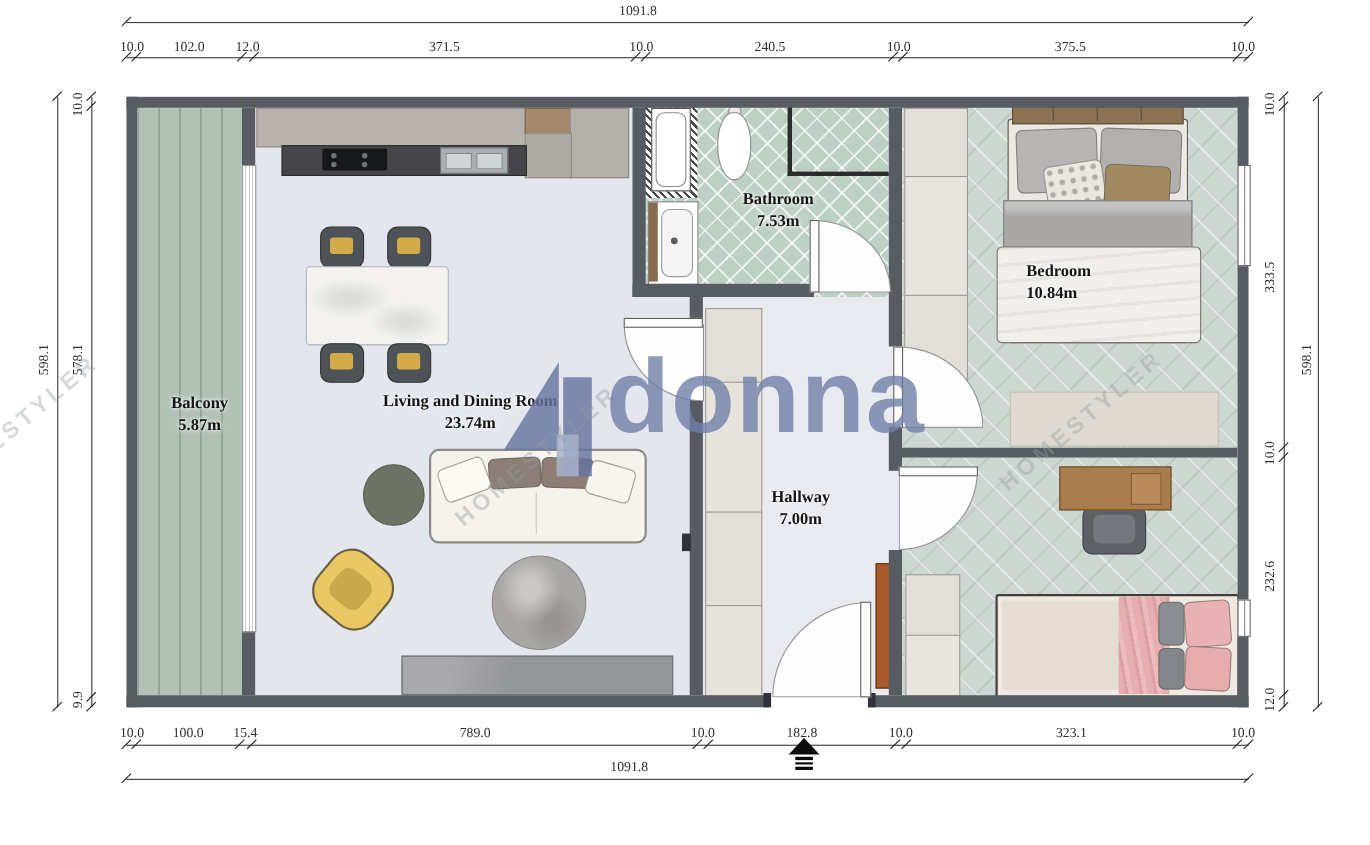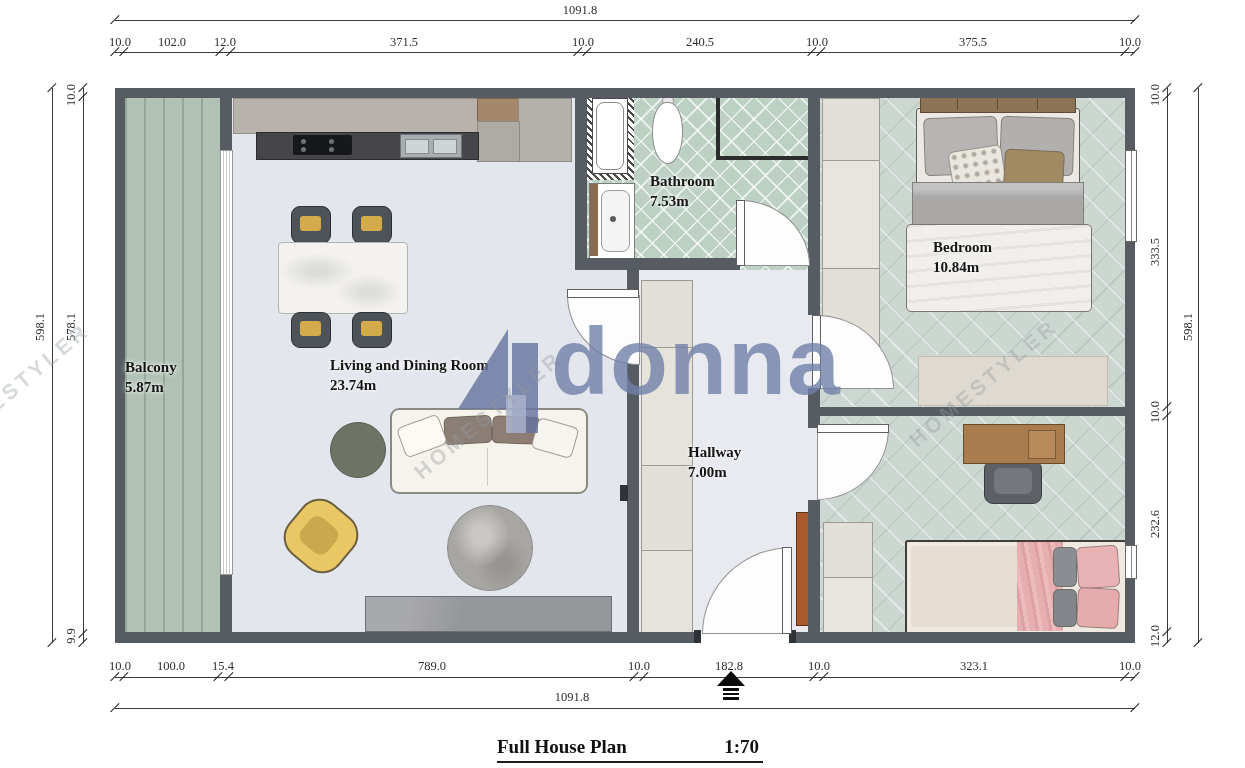--- a/index.html
+++ b/index.html
@@ -36,21 +36,21 @@
   .slider{position:absolute;z-index:16;border:1px solid #9a9a9a;
     background:repeating-linear-gradient(90deg,#ffffff 0 2px,#c7c7c7 2px 3px);}
   .door{position:absolute;background:#fdfdfd;border:1px solid #919191;z-index:16;}
   .leaf{position:absolute;background:#fdfdfd;border:1px solid #5f5f5f;z-index:17;}
   
   .fur{position:absolute;z-index:5;}
   .cabmod{position:absolute;background:#e2dfd8;border:1px solid #9d9a94;z-index:5;}
   .pl{position:absolute;border:1px solid rgba(90,85,75,.55);border-radius:6px;z-index:7;}
   
   .rlabel{position:absolute;z-index:35;font-weight:bold;font-size:15px;line-height:1.3;color:#141414;
-    text-align:left;text-shadow:0 0 3px rgba(255,255,255,.95),0 0 6px rgba(255,255,255,.8);}
+    text-align:center;text-shadow:0 0 3px rgba(255,255,255,.95),0 0 6px rgba(255,255,255,.8);}
   
   .wm-brand{position:absolute;left:551px;top:314px;z-index:41;font-family:"Liberation Sans",sans-serif;
     font-size:95px;font-weight:600;line-height:1;letter-spacing:1px;color:rgba(113,127,167,.8);}
   .wm-sub{position:absolute;left:703px;top:398px;z-index:41;font-family:"Liberation Sans",sans-serif;
     font-size:46px;font-weight:400;letter-spacing:5px;line-height:1;color:rgba(178,184,194,.85);}
   .wm-logo{position:absolute;left:450px;top:323px;z-index:40;}
   .wm-hs{position:absolute;z-index:40;font-family:"Liberation Sans",sans-serif;font-size:21px;
     font-weight:600;letter-spacing:4px;color:rgba(148,156,160,.38);transform:rotate(-40deg);
     transform-origin:left bottom;white-space:nowrap;}
   
@@ -326,18 +326,14 @@
   </svg>
   <div class="wm-brand">donna</div>
   <div class="wm-hs" style="left:425px;top:460px">HOMESTYLER</div>
   <div class="wm-hs" style="left:920px;top:428px">HOMESTYLER</div>
   <div class="wm-hs" style="left:-48px;top:432px">HOMESTYLER</div>
 
   <div class="narrow-tri"></div>
   <div class="nbar" style="top:688px"></div>
   <div class="nbar" style="top:692.5px"></div>
   <div class="nbar" style="top:697px"></div>
-  <div class="title-block">
-    <span>Full House Plan</span>
-    <span>1:70</span>
-  </div>
 
 </div>
 
 </body></html>

